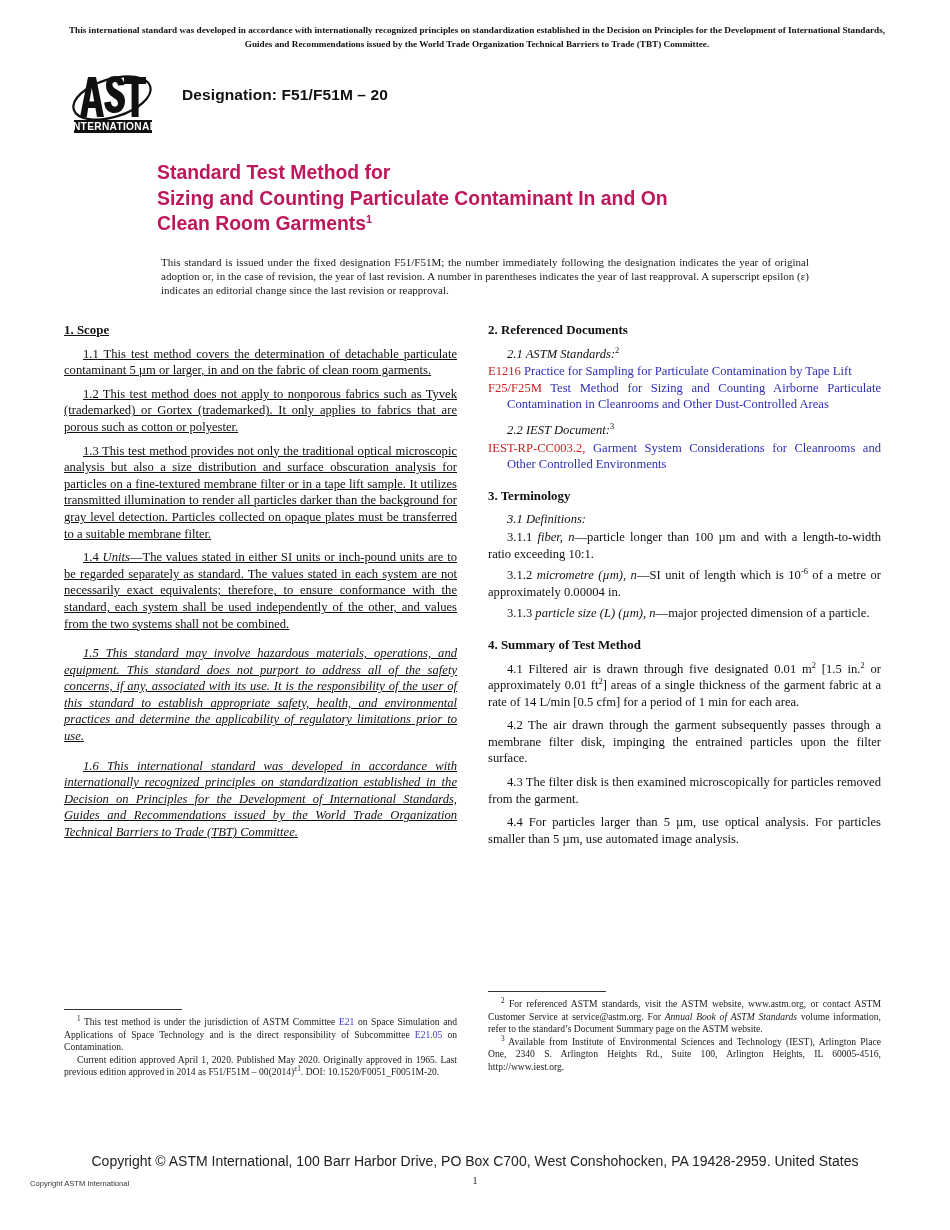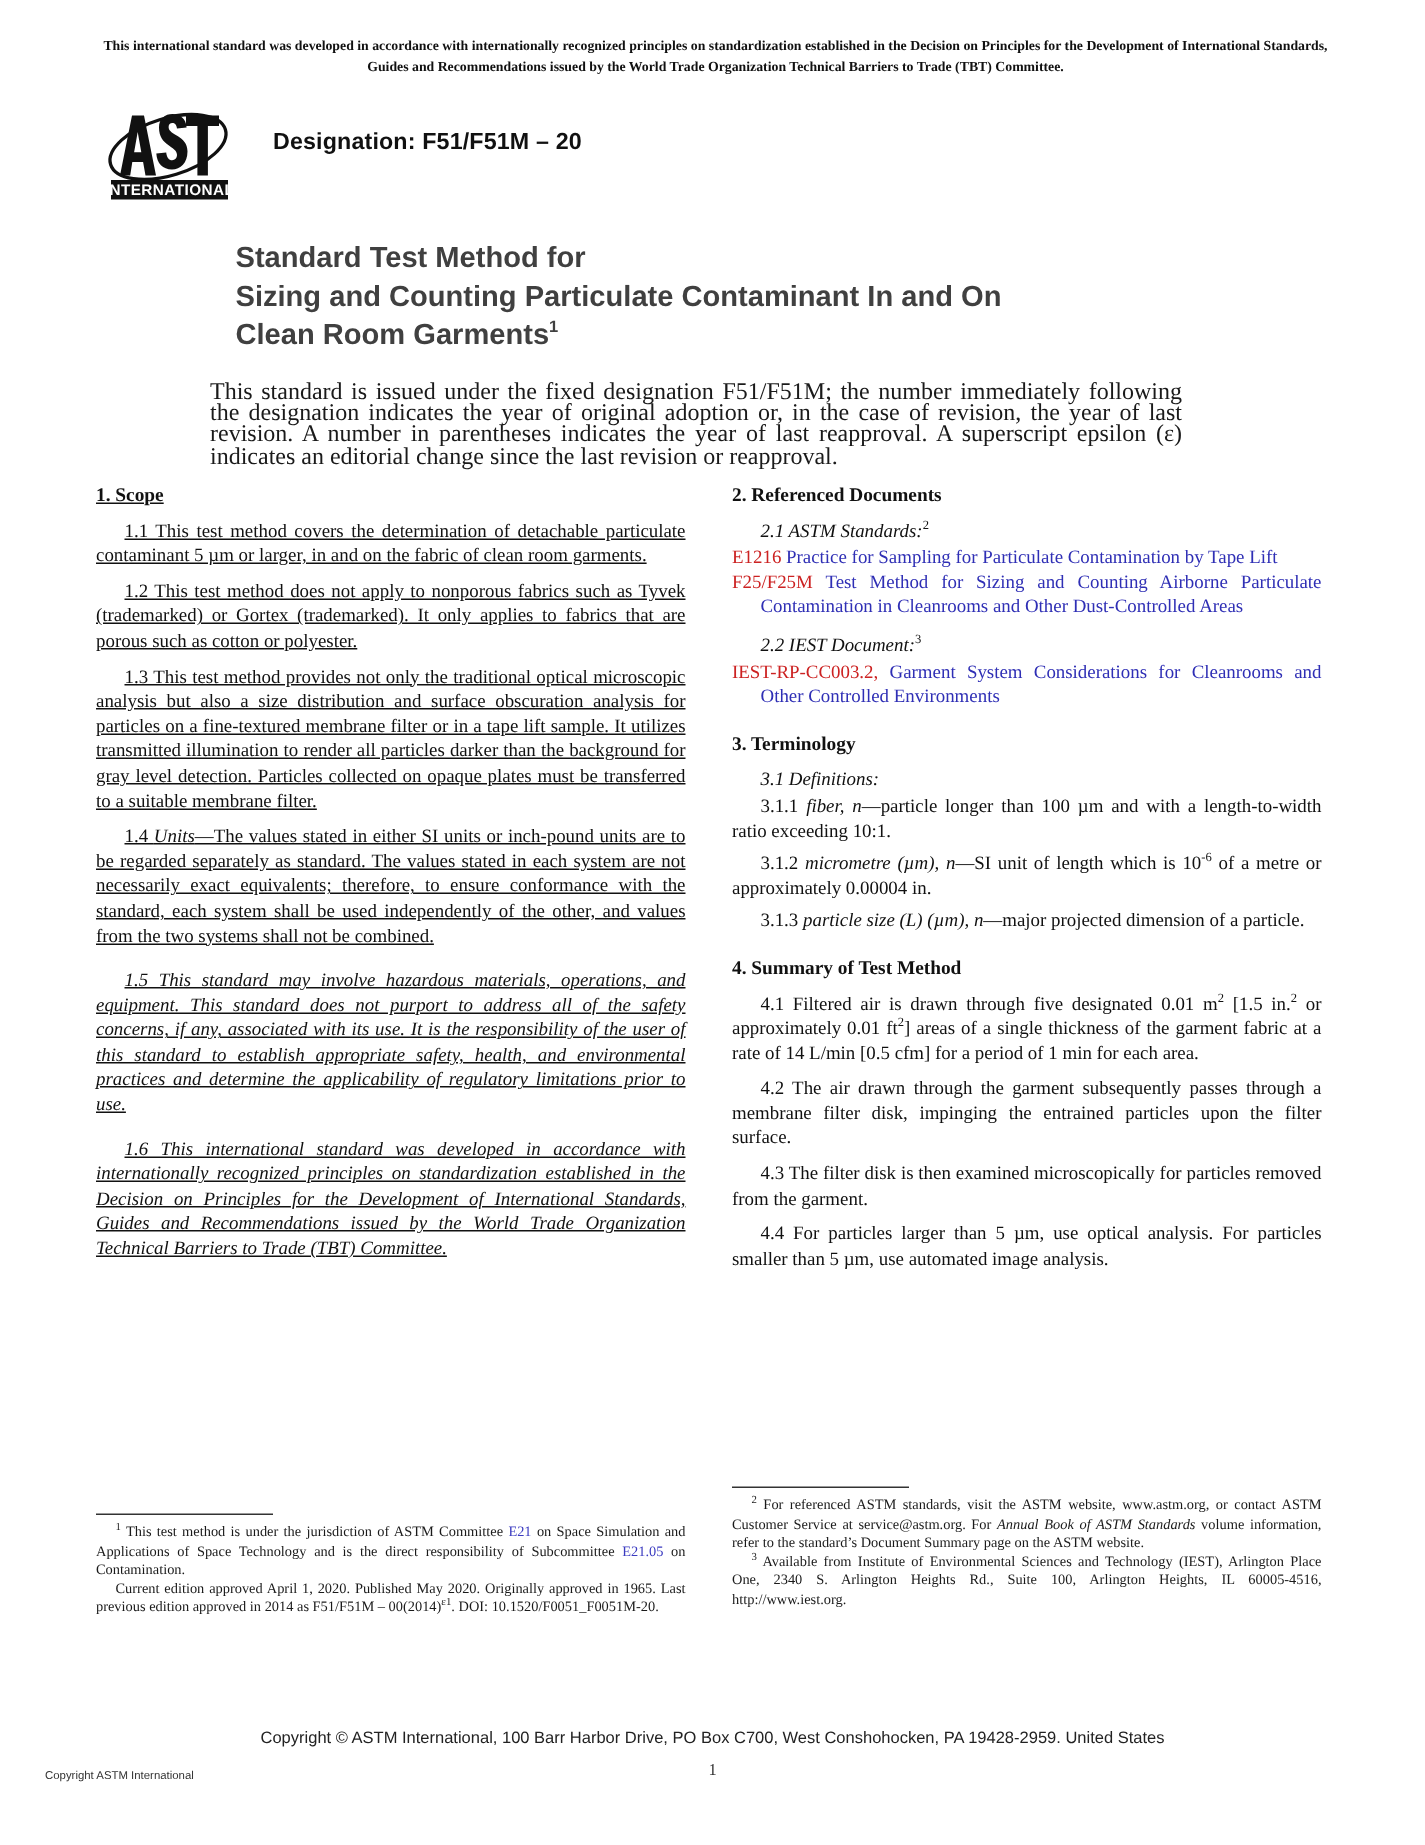--- a/index.html
+++ b/index.html
@@ -51,28 +51,28 @@
   }
 
   
   .title-block {
     position: absolute;
     left: 157px; top: 160px; width: 700px;
     font-family: "Liberation Sans", sans-serif;
     font-weight: bold;
     font-size: 19.4px;
     line-height: 25.5px;
-    color: #404040;
+    color: #be185d;
   }
   .title-block sup { font-size: 11px; vertical-align: super; line-height: 0; }
 
   .issued-note {
     position: absolute;
-    left: 140px; top: 255px; width: 648px;
-    font-size: 16px;
+    left: 161px; top: 255px; width: 648px;
+    font-size: 11px;
     line-height: 14.2px;
     text-align: justify;
     color: #1a1a1a;
   }
 
   
   .columns {
     position: absolute;
     left: 0; top: 322px; width: 950px;
   }
@@ -147,21 +147,21 @@
   .fnblock sup { font-size: 7.2px; vertical-align: super; line-height: 0; }
   .fnblock .lnk { color: #3a3ac0; }
   .fnblock em { font-style: italic; }
 
   
   .copyright-line {
     position: absolute;
     left: 64px; top: 1153px; width: 822px;
     text-align: center;
     font-family: "Liberation Sans", sans-serif;
-    font-size: 11px;
+    font-size: 14px;
     color: #222;
   }
   .copyright-small {
     position: absolute;
     left: 30px; top: 1179px;
     font-family: "Liberation Sans", sans-serif;
     font-size: 7.6px;
     color: #333;
   }
   .page-number {

